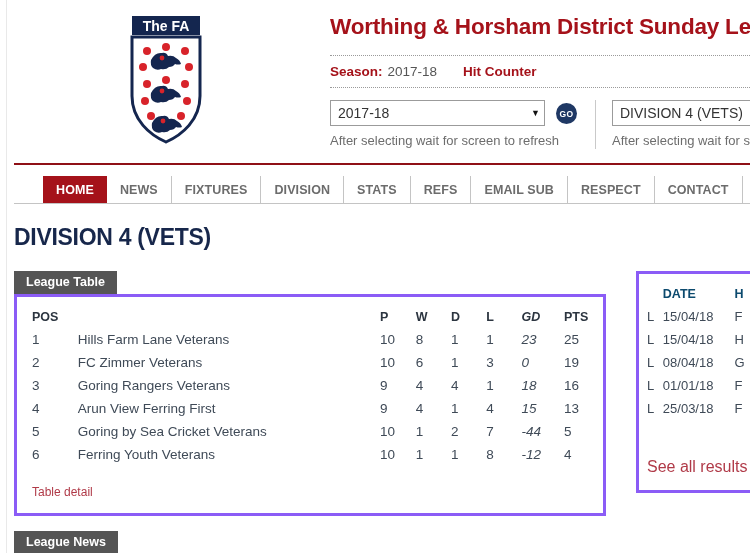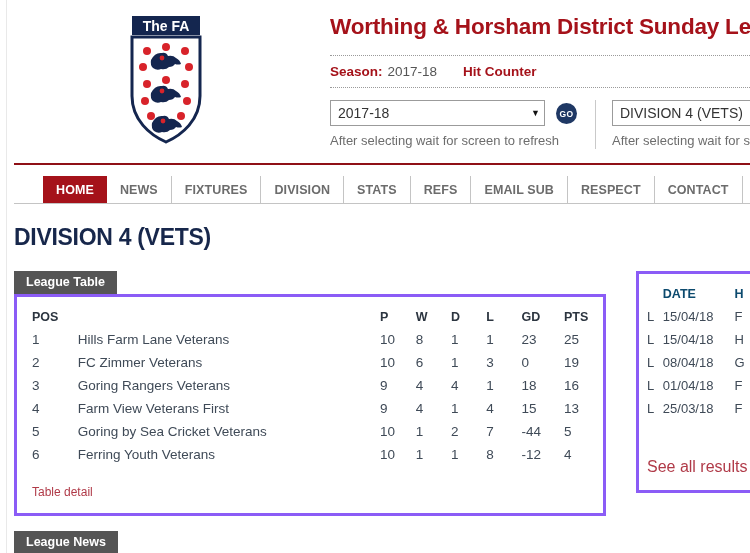--- a/index.html
+++ b/index.html
@@ -141,21 +141,21 @@
   table.lt { width: 100%; border-collapse: collapse; }
   table.lt th, table.lt td {
     font-size: 13.5px; color: #3f4a57; text-align: left;
     padding: 4px 0 4px 0;
     font-weight: normal; white-space: nowrap;
   }
   table.lt th { font-weight: bold; color: #2c3540; font-size: 12.5px; }
   .c-pos { width: 62px; padding-left: 15px !important; }
   .c-team { width: 310px; }
   .c-num { width: 37px; }
-  .c-gd  { width: 44px; }
+  .c-gd  { width: 44px; font-style: italic; }
   .c-pts { width: 40px; }
   .team-link { color: #4a5668; }
   .detail-link {
     position: absolute; left: 15px; bottom: 14px;
     color: #B03A48; font-size: 12px;
   }
 
   
   .rr-panel { position: absolute; left: 636px; top: 271px; width: 190px; }
   .rr-body { height: 222px; padding: 9px 0 0 0; position: relative; overflow: hidden; }
@@ -315,21 +315,21 @@
               <td class="c-team team-link">Goring Rangers Veterans</td>
               <td class="c-num">9</td>
               <td class="c-num">4</td>
               <td class="c-num">4</td>
               <td class="c-num">1</td>
               <td class="c-gd">18</td>
               <td class="c-pts">16</td>
             </tr>
             <tr>
               <td class="c-pos">4</td>
-              <td class="c-team team-link">Farm View Veterans First</td>
+              <td class="c-team team-link">Arun View Ferring First</td>
               <td class="c-num">9</td>
               <td class="c-num">4</td>
               <td class="c-num">1</td>
               <td class="c-num">4</td>
               <td class="c-gd">15</td>
               <td class="c-pts">13</td>
             </tr>
             <tr>
               <td class="c-pos">5</td>
               <td class="c-team team-link">Goring by Sea Cricket Veterans</td>
@@ -377,21 +377,21 @@
               <td class="r-date">15/04/18</td>
               <td class="r-home">H</td>
             </tr>
             <tr>
               <td class="r-res">L</td>
               <td class="r-date">08/04/18</td>
               <td class="r-home">G</td>
             </tr>
             <tr>
               <td class="r-res">L</td>
-              <td class="r-date">01/04/18</td>
+              <td class="r-date">01/01/18</td>
               <td class="r-home">F</td>
             </tr>
             <tr>
               <td class="r-res">L</td>
               <td class="r-date">25/03/18</td>
               <td class="r-home">F</td>
             </tr>
           </tbody>
       </table>
       <a class="rr-link">See all results</a>

